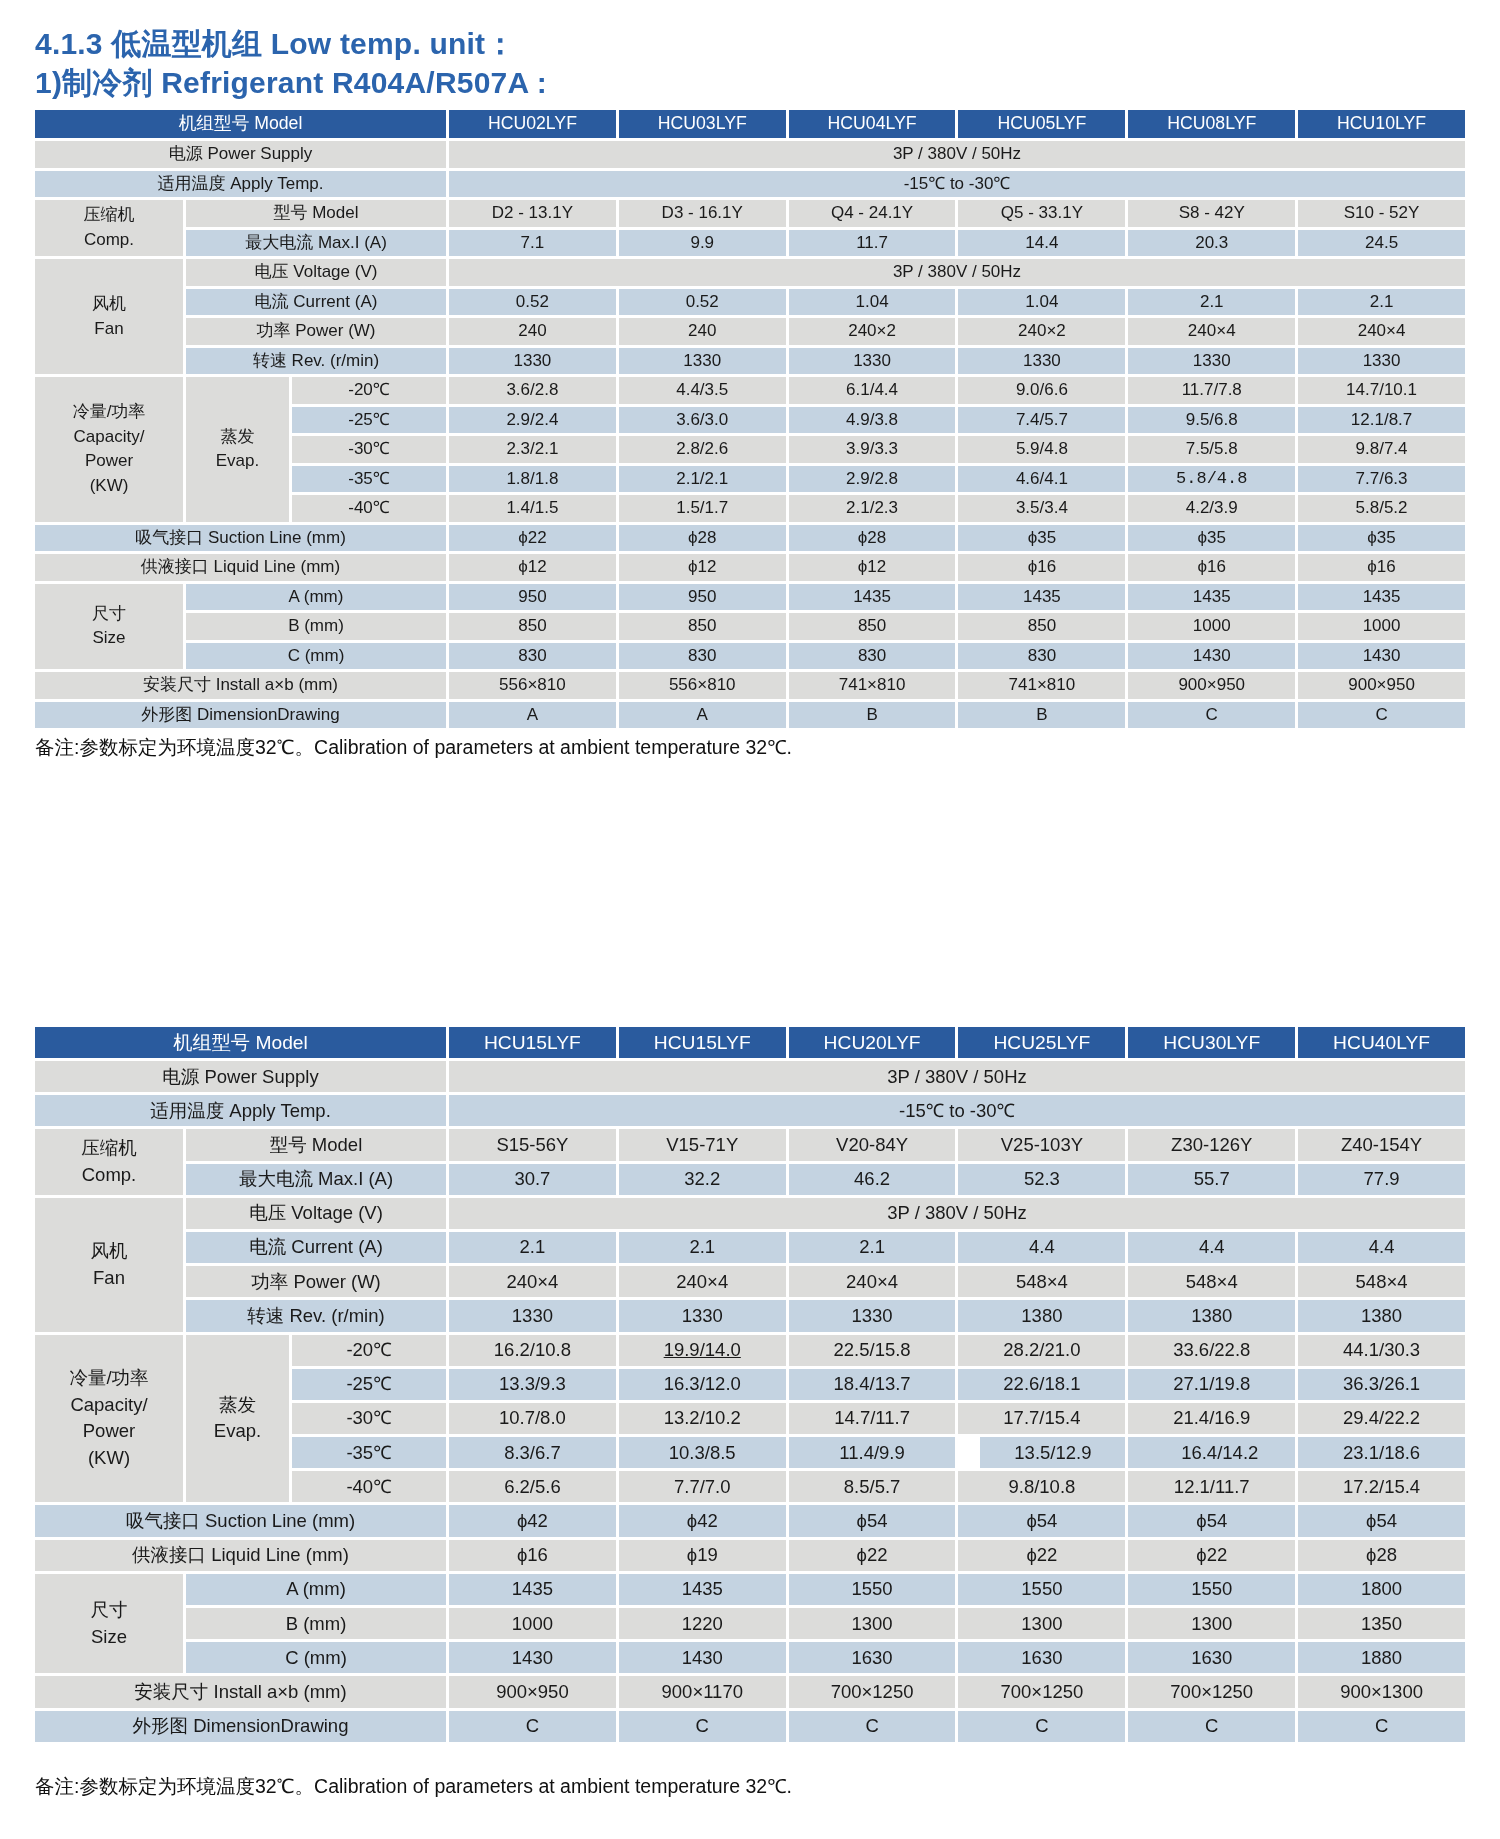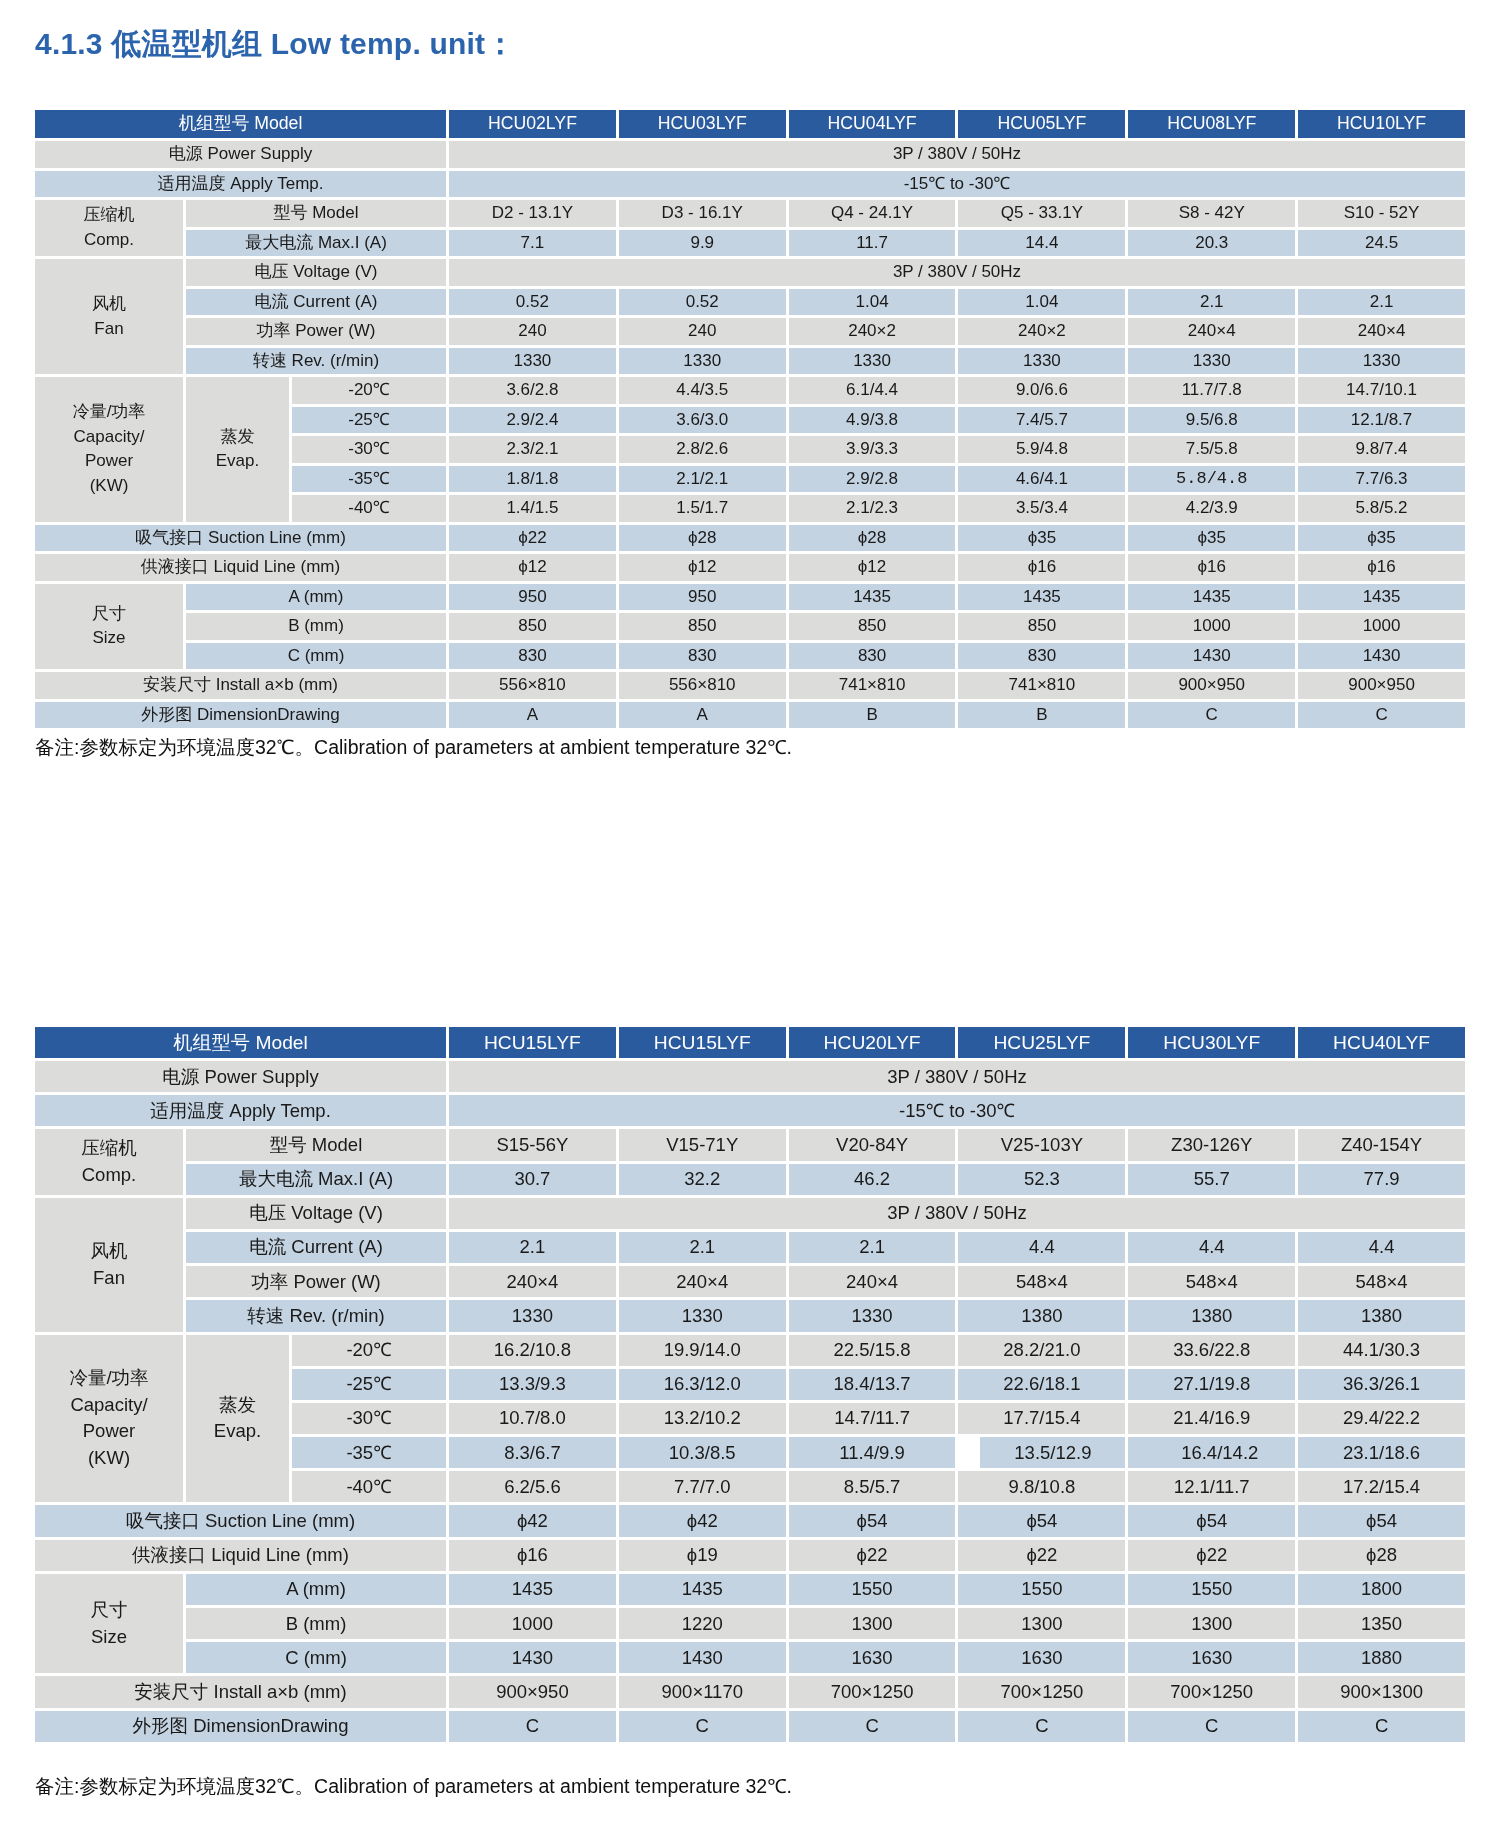--- a/index.html
+++ b/index.html
@@ -32,20 +32,21 @@
 
   .note { position:absolute; left:35px; font-size:19.5px; color:#111111; }
 </style>
 </head>
 <body>
 
 <div class="page">
 
   <div class="title">
     <div>4.1.3 低温型机组 Low temp. unit：</div>
+    <div>1)制冷剂 Refrigerant  R404A/R507A :</div>
   </div>
 
   <div class="spec-table t1" style="top:110px; grid-template-rows:28px repeat(20, 26.5px);">
       <div class="cell th" style="grid-area: 1 / 1 / span 1 / span 3;">机组型号 Model</div>
       <div class="cell th" style="grid-area: 1 / 4 / span 1 / span 1;">HCU02LYF</div>
       <div class="cell th" style="grid-area: 1 / 5 / span 1 / span 1;">HCU03LYF</div>
       <div class="cell th" style="grid-area: 1 / 6 / span 1 / span 1;">HCU04LYF</div>
       <div class="cell th" style="grid-area: 1 / 7 / span 1 / span 1;">HCU05LYF</div>
       <div class="cell th" style="grid-area: 1 / 8 / span 1 / span 1;">HCU08LYF</div>
       <div class="cell th" style="grid-area: 1 / 9 / span 1 / span 1;">HCU10LYF</div>
@@ -244,21 +245,21 @@
       <div class="cell b" style="grid-area: 9 / 8 / span 1 / span 1;">1380</div>
       <div class="cell b" style="grid-area: 9 / 9 / span 1 / span 1;">1380</div>
       <div class="cell grp g" style="grid-area: 10 / 1 / span 5 / span 1;">冷量/功率
 Capacity/
 Power
 (KW)</div>
       <div class="cell grp g" style="grid-area: 10 / 2 / span 5 / span 1;">蒸发
 Evap.</div>
       <div class="cell g" style="grid-area: 10 / 3 / span 1 / span 1;">-20℃</div>
       <div class="cell g" style="grid-area: 10 / 4 / span 1 / span 1;">16.2/10.8</div>
-      <div class="cell g" style="grid-area: 10 / 5 / span 1 / span 1;">19.9/14.0</div>
+      <div class="cell g" style="grid-area: 10 / 5 / span 1 / span 1; text-decoration: underline;">19.9/14.0</div>
       <div class="cell g" style="grid-area: 10 / 6 / span 1 / span 1;">22.5/15.8</div>
       <div class="cell g" style="grid-area: 10 / 7 / span 1 / span 1;">28.2/21.0</div>
       <div class="cell g" style="grid-area: 10 / 8 / span 1 / span 1;">33.6/22.8</div>
       <div class="cell g" style="grid-area: 10 / 9 / span 1 / span 1;">44.1/30.3</div>
       <div class="cell b" style="grid-area: 11 / 3 / span 1 / span 1;">-25℃</div>
       <div class="cell b" style="grid-area: 11 / 4 / span 1 / span 1;">13.3/9.3</div>
       <div class="cell b" style="grid-area: 11 / 5 / span 1 / span 1;">16.3/12.0</div>
       <div class="cell b" style="grid-area: 11 / 6 / span 1 / span 1;">18.4/13.7</div>
       <div class="cell b" style="grid-area: 11 / 7 / span 1 / span 1;">22.6/18.1</div>
       <div class="cell b" style="grid-area: 11 / 8 / span 1 / span 1;">27.1/19.8</div>

